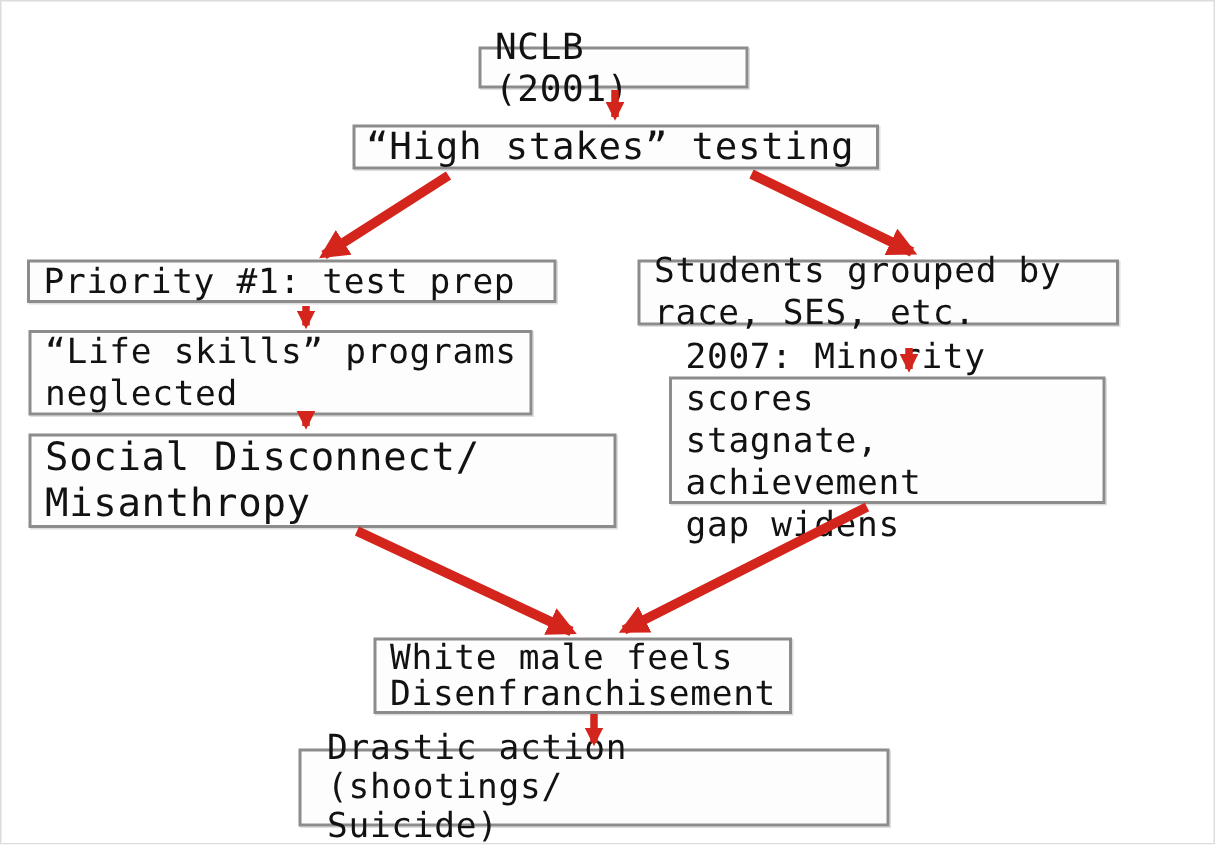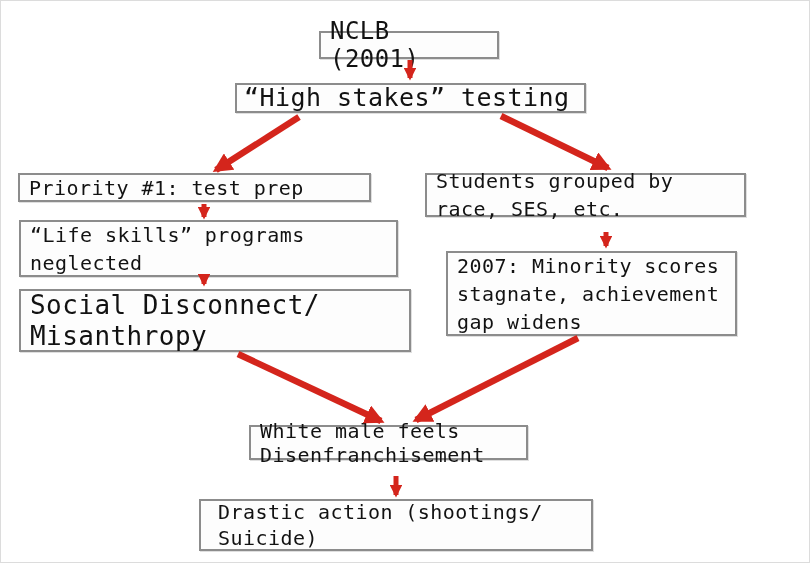--- a/index.html
+++ b/index.html
@@ -19,35 +19,35 @@
   }
   .node {
     position: absolute;
     box-sizing: border-box;
     background: var(--box-bg, #fdfdfd);
     border: 2px solid var(--box-border, #8c8c8c);
     color: var(--text, #121212);
     display: flex;
     align-items: center;
     white-space: pre-line;
-    font-size: 20px;
+    font-size: 23px;
     line-height: 28px;
     letter-spacing: 0.45px;
     padding: 0 4px 0 9px;
     box-shadow: 1px 1px 0 rgba(110,110,110,0.22);
   }
   
   .n-nclb     { left: 318px; top: 30px;  width: 180px; height: 28px; font-size: 24px; }
   .n-high     { left: 234px; top: 82px;  width: 351px; height: 30px; font-size: 25px; padding-left: 7px; }
   .n-priority { left: 17px;  top: 172px; width: 353px; height: 29px; }
-  .n-life     { left: 18px;  top: 219px; width: 379px; height: 57px; }
+  .n-life     { left: 18px;  top: 219px; width: 336px; height: 57px; }
   .n-social   { left: 18px;  top: 288px; width: 392px; height: 63px; font-size: 26px; line-height: 31px; }
   .n-students { left: 424px; top: 172px; width: 321px; height: 44px; }
   .n-scores   { left: 425px; top: 250px; width: 291px; height: 85px; margin-left: 20px; }
-  .n-white    { left: 248px; top: 424px; width: 279px; height: 35px; line-height: 24px; }
+  .n-white    { left: 248px; top: 424px; width: 279px; height: 51px; line-height: 24px; }
   .n-drastic  { left: 198px; top: 498px; width: 394px; height: 52px; line-height: 26px; padding-left: 17px; }
 
   svg.arrows {
     position: absolute;
     left: 0;
     top: 0;
     width: 810px;
     height: 563px;
     pointer-events: none;
   }

